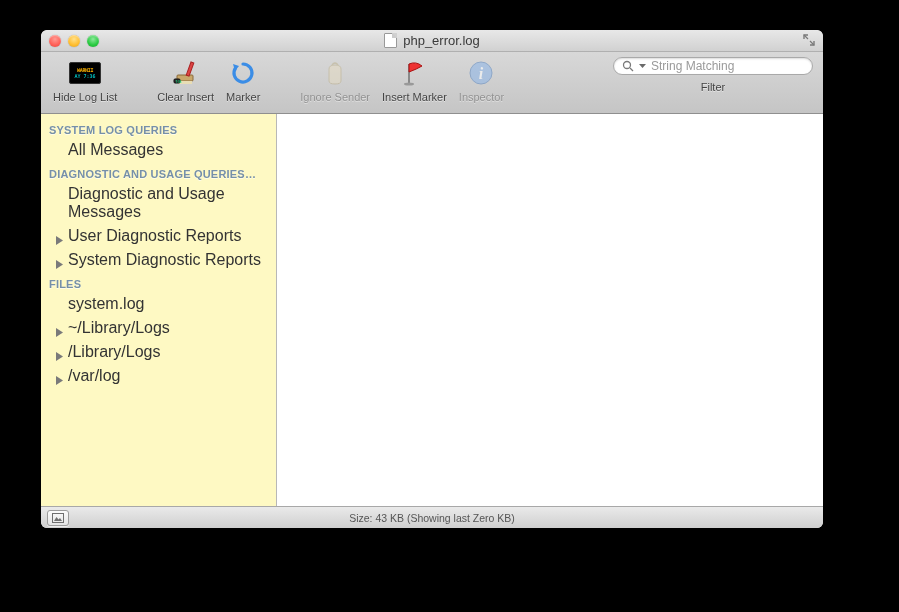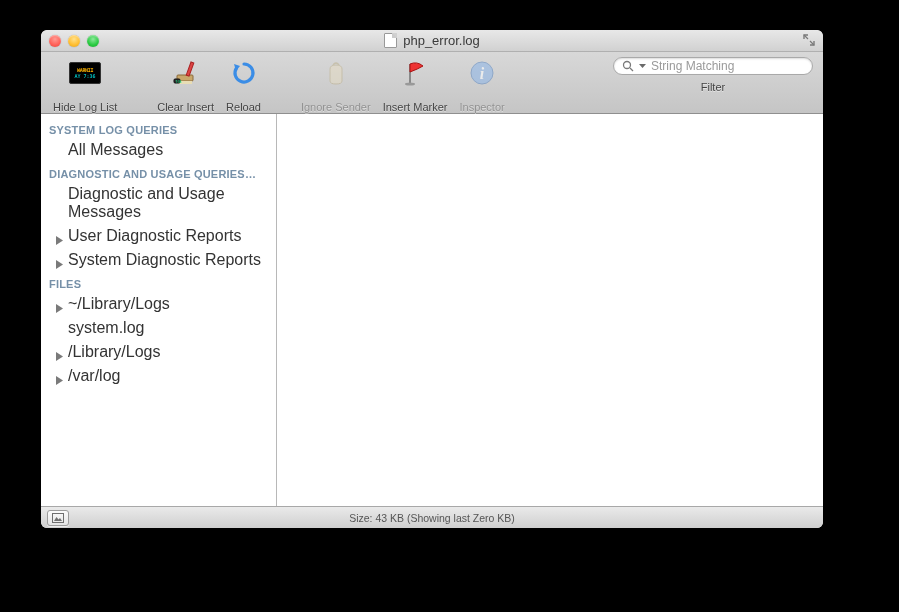--- a/index.html
+++ b/index.html
@@ -59,21 +59,21 @@
     padding: 5px 6px 0 6px;
     gap: 0;
   }
   .tb-item {
     display: flex; flex-direction: column; align-items: center;
     justify-content: flex-start;
     padding: 0 6px;
     cursor: default;
   }
   .tb-icon { width: 32px; height: 32px; display:flex; align-items:center; justify-content:center; }
-  .tb-label { font-size: 11px; color: #444; margin-top: 12px; text-shadow: 0 1px 0 rgba(255,255,255,0.5); white-space: nowrap;}
+  .tb-label { font-size: 11px; color: #444; margin-top: 2px; text-shadow: 0 1px 0 rgba(255,255,255,0.5); white-space: nowrap;}
   .tb-item.dim .tb-label { color: #8a8a8a; }
   .tb-item.dim { opacity: 0.85; }
   .tb-sep { width: 28px; }
   .search-wrap { margin-left: auto; display:flex; flex-direction:column; align-items:center; padding-right: 4px;}
   .search {
     width: 200px; height: 18px; border-radius: 20px;
     background: #fff; border: 1px solid #a9a9a9;
     box-shadow: inset 0 1px 2px rgba(0,0,0,0.15);
     display:flex; align-items:center; padding: 0 8px;
     gap: 5px;
@@ -82,21 +82,21 @@
   .search-text { color: #9a9a9a; font-size: 12px; flex:1; }
   .filter-label { font-size: 11px; color: #444; margin-top: 6px; text-shadow: 0 1px 0 rgba(255,255,255,0.5); }
 
   .body {
     flex: 1;
     display: flex;
     min-height: 0;
   }
   .sidebar {
     width: 236px;
-    background: #ffffff;
+    background: #fef9c3;
     border-right: 1px solid #b8b8b8;
     overflow: auto;
     padding-top: 4px;
   }
   .section-header {
     font-size: 11px; font-weight: bold; color: #7690a8;
     padding: 6px 8px 2px 8px; letter-spacing: 0.2px;
     text-shadow: 0 1px 0 rgba(255,255,255,0.6);
     white-space: nowrap; overflow: hidden; text-overflow: ellipsis;
   }
@@ -201,21 +201,21 @@
       </div>
       <span class="tb-label">Clear Insert</span>
     </div>
     <div class="tb-item">
       <div class="tb-icon">
         <svg width="28" height="28" viewBox="0 0 28 28">
           <path d="M14 5 A9 9 0 1 1 6.5 9" fill="none" stroke="#3b8de6" stroke-width="3.2" stroke-linecap="round"></path>
           <path d="M4 5 L10 7 L6 12 Z" fill="#3b8de6"></path>
         </svg>
       </div>
-      <span class="tb-label">Reload</span>
+      <span class="tb-label">Marker</span>
     </div>
     <div class="tb-sep"></div>
     <div class="tb-item dim">
       <div class="tb-icon">
         <svg width="28" height="28" viewBox="0 0 28 28" opacity="0.55">
           <path d="M8 10 Q8 6 14 6 Q20 6 20 10 L20 22 Q20 25 14 25 Q8 25 8 22 Z" fill="#e7dcc0" stroke="#b7a97f"></path>
           <path d="M11 6 Q14 2 17 6" fill="none" stroke="#b7a97f" stroke-width="1.4"></path>
         </svg>
       </div>
       <span class="tb-label">Ignore Sender</span>
@@ -273,28 +273,28 @@
         <span>User Diagnostic Reports</span>
       </div>
       <div class="row">
         <svg class="tri" viewBox="0 0 9 9">
             <path d="M1 0 L8 4.5 L1 9 Z" fill="#7a7a7a"></path>
           </svg>
         <span>System Diagnostic Reports</span>
       </div>
 
       <div class="section-header">FILES</div>
-      <div class="row">
-        <svg class="tri" viewBox="0 0 9 9">
-            <path d="M1 0 L8 4.5 L1 9 Z" fill="#7a7a7a"></path>
-          </svg>
-        <span>~/Library/Logs</span>
-      </div>
       <div class="row noarrow">
         <span>system.log</span>
+      </div>
+      <div class="row">
+        <svg class="tri" viewBox="0 0 9 9">
+            <path d="M1 0 L8 4.5 L1 9 Z" fill="#7a7a7a"></path>
+          </svg>
+        <span>~/Library/Logs</span>
       </div>
       <div class="row">
         <svg class="tri" viewBox="0 0 9 9">
             <path d="M1 0 L8 4.5 L1 9 Z" fill="#7a7a7a"></path>
           </svg>
         <span>/Library/Logs</span>
       </div>
       <div class="row">
         <svg class="tri" viewBox="0 0 9 9">
             <path d="M1 0 L8 4.5 L1 9 Z" fill="#7a7a7a"></path>

